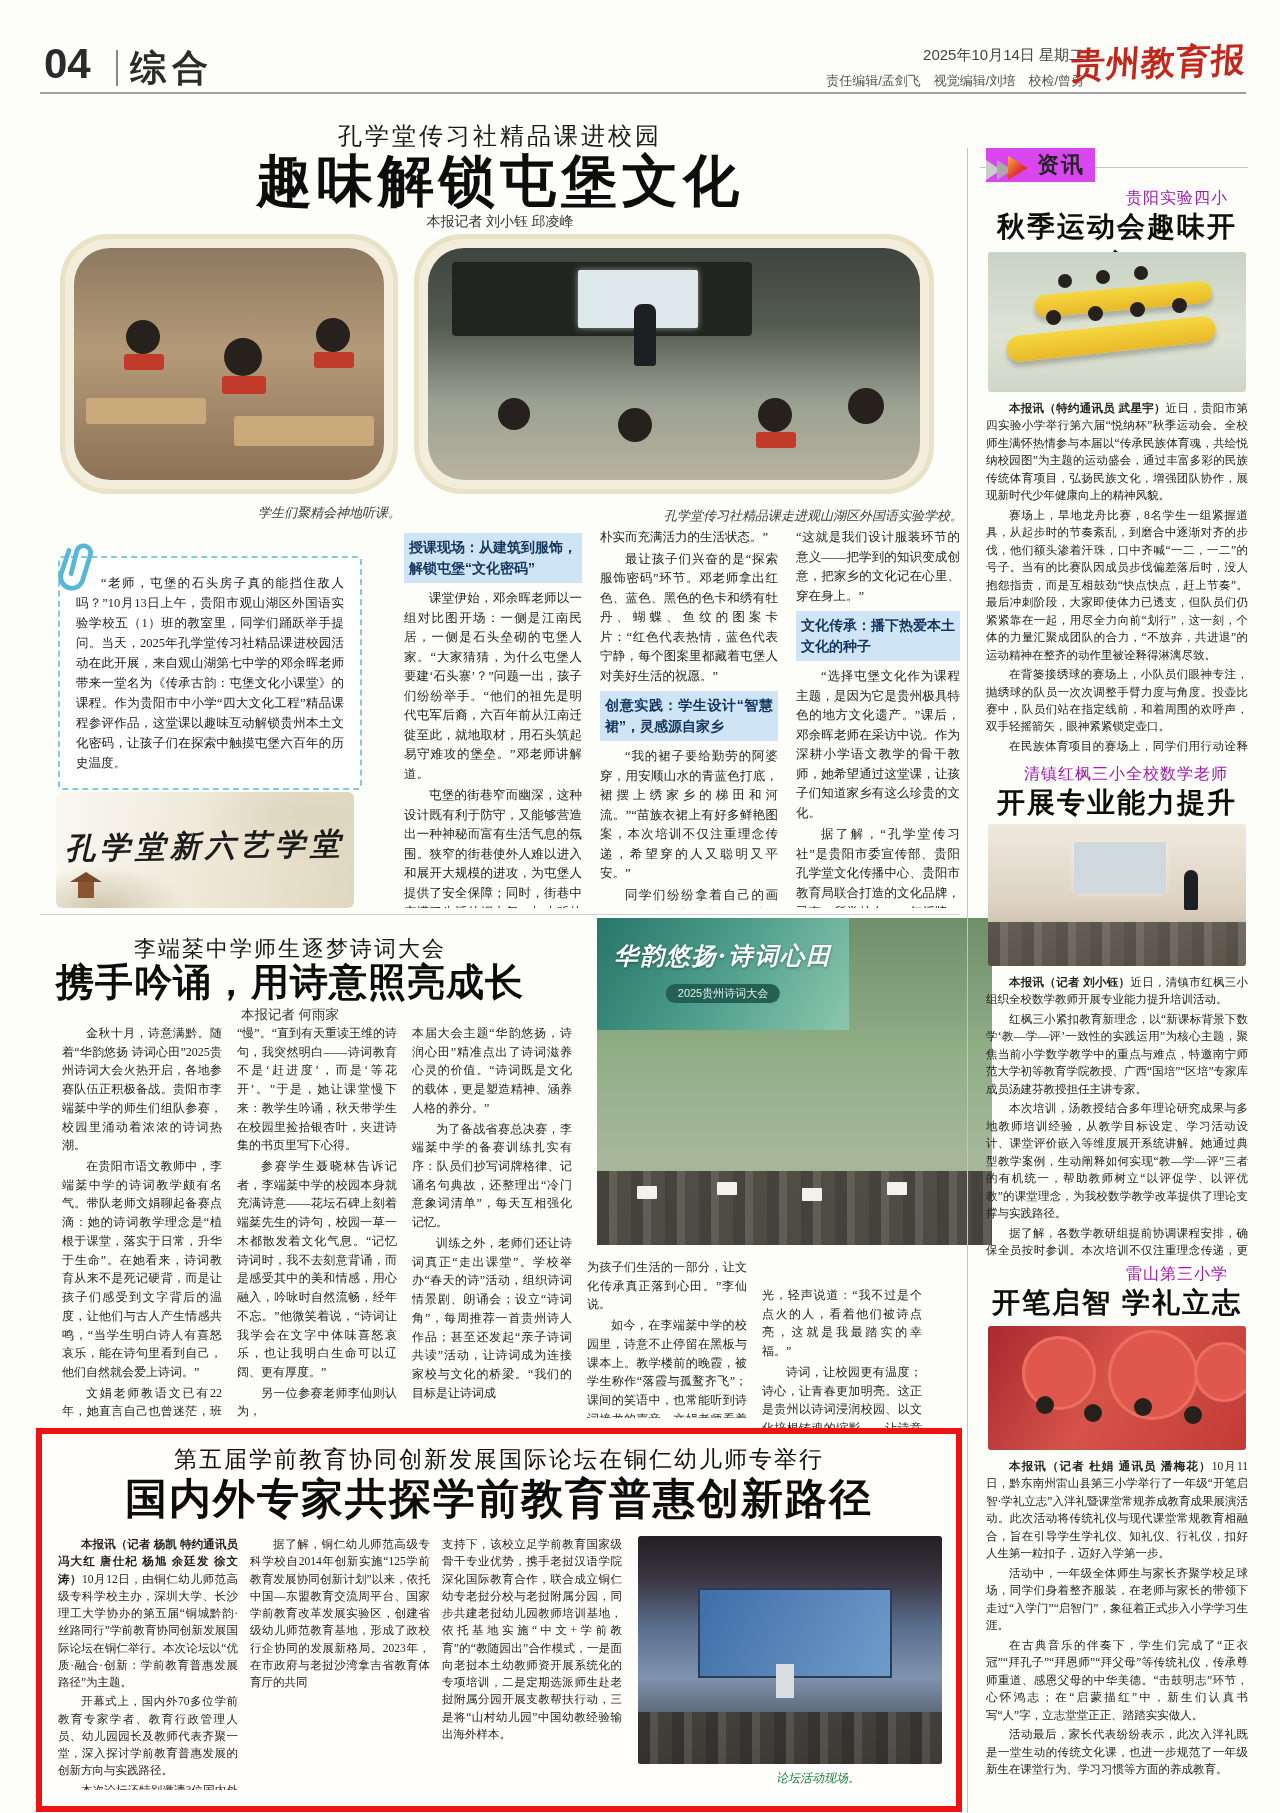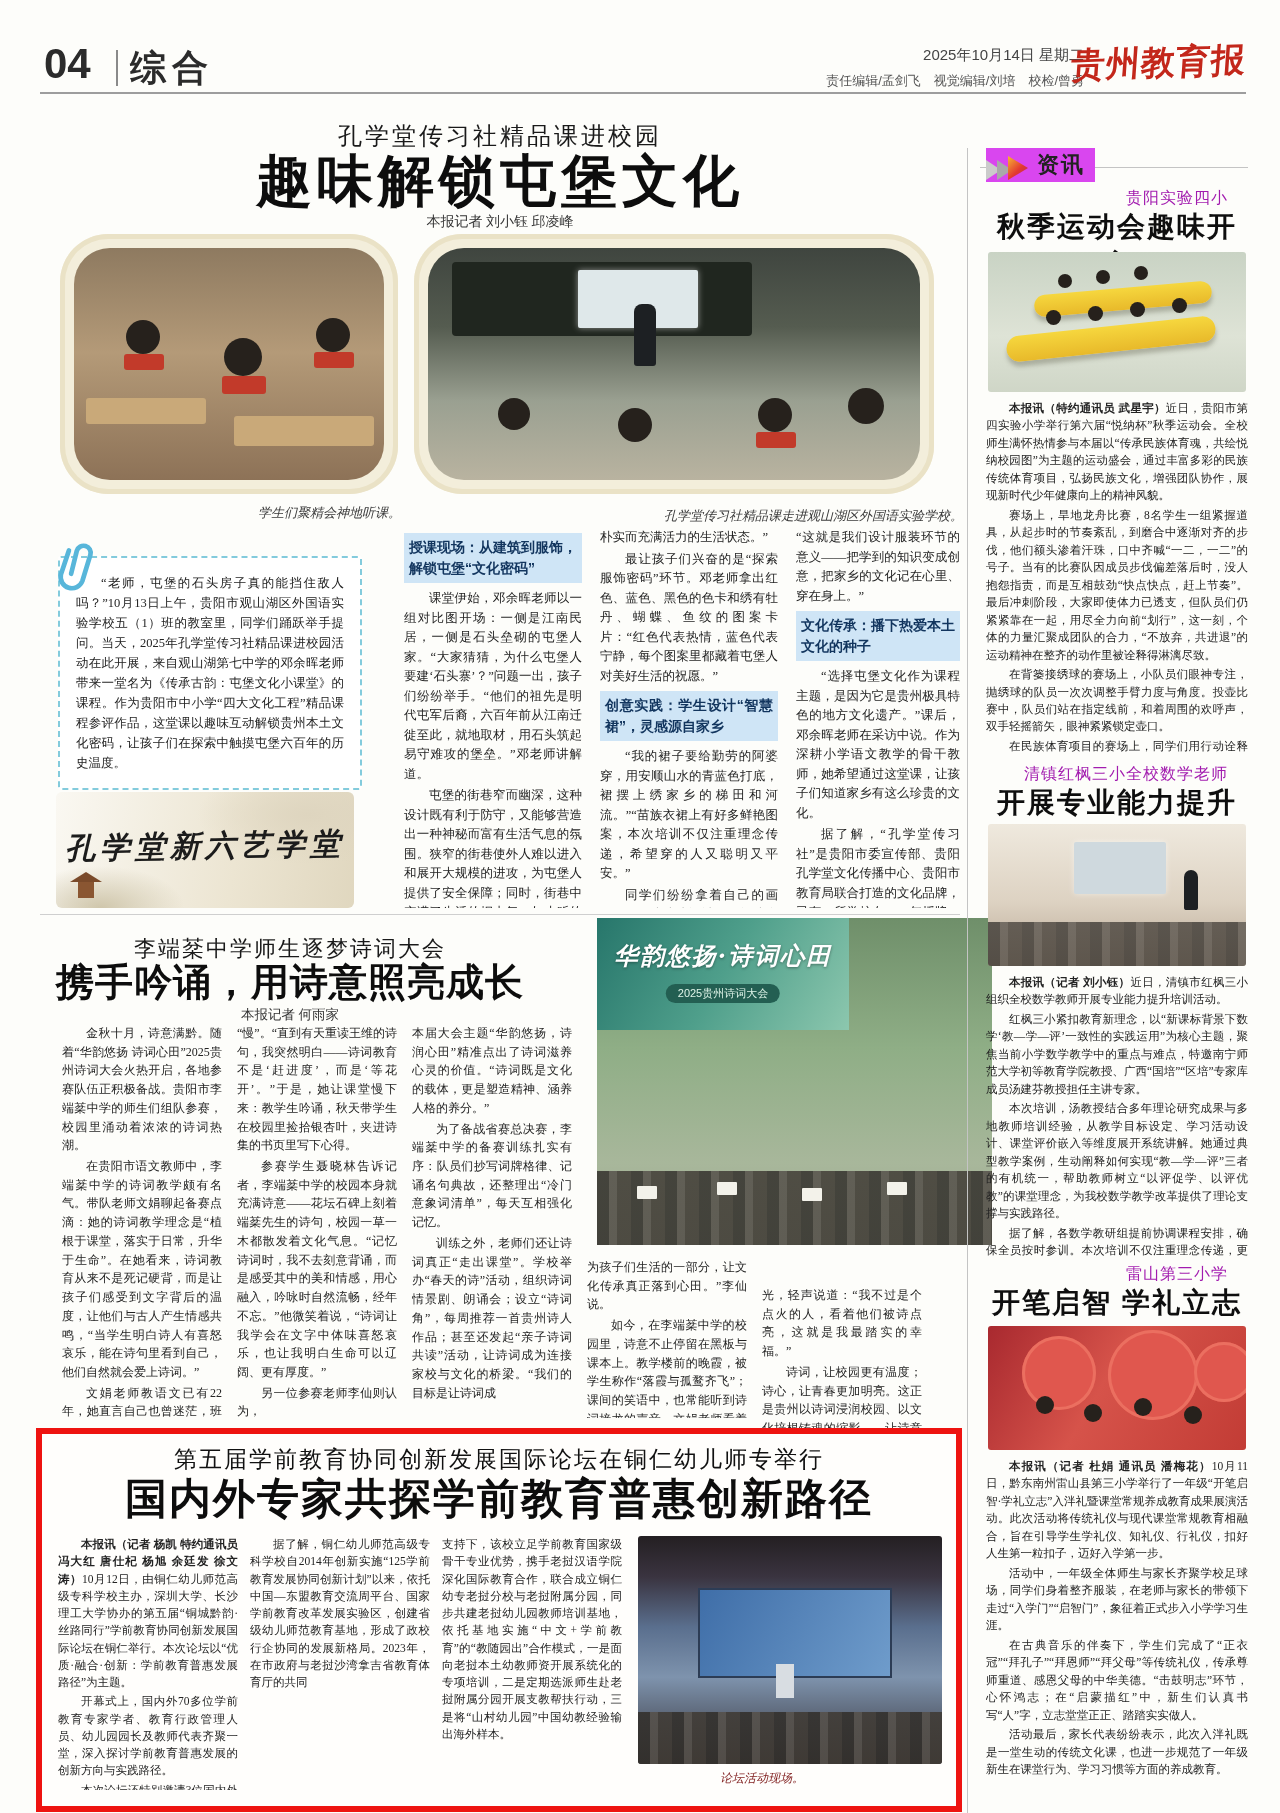--- a/index.html
+++ b/index.html
@@ -92,21 +92,21 @@
   .a3-kicker{left:0;width:100%;top:10px;font:23px "Liberation Sans",sans-serif;color:#111;letter-spacing:2px;}
   .a3-headline{left:0;width:100%;top:37px;font:bold 42px "Liberation Sans",sans-serif;color:#0d0d0d;letter-spacing:2px;}
   .a3col{top:102px;height:254px;font:11.5px/1.5 "Liberation Serif",serif;}
   #a3c1{left:16px;width:180px;}
   #a3c2{left:208px;width:180px;}
   #a3c3{left:400px;width:180px;}
   #a3-photo{left:596px;top:102px;width:304px;height:228px;border-radius:3px;overflow:hidden;
             background:linear-gradient(180deg,#241f22 0%,#3a3440 18%,#5a6f8e 40%,#7e93ad 62%,#333036 100%);}
   .stage-screen{position:absolute;left:60px;top:52px;width:190px;height:86px;background:linear-gradient(120deg,#3f6ea8,#6f9ccb);border:2px solid #2c3c55;}
   .podium{position:absolute;left:138px;top:128px;width:18px;height:34px;background:#d8dde2;}
-  .a3-caption{left:568px;top:336px;width:304px;font:italic 12px "DejaVu Serif",serif;color:#7f1d1d;}
+  .a3-caption{left:624px;top:336px;width:304px;font:italic 12px "DejaVu Serif",serif;color:#15803d;}
 
   
   #sb-divider{left:967px;top:148px;width:1px;height:1665px;background:#c4c4c4;}
   #sb-rule{left:980px;top:167px;width:268px;height:1px;background:#c4c4c4;}
   #sb-label-wrap{left:986px;top:148px;display:flex;align-items:flex-end;background:#d946ef;padding:2px 10px 2px 0;}
   .chev{display:inline-block;width:15px;height:20px;clip-path:polygon(0 0,100% 50%,0 100%);margin-right:-4px;}
   .chev1{background:#cbcbcb;}
   .chev2{background:#a9a9a9;}
   .chev3{width:20px;height:24px;background:linear-gradient(135deg,#f7b733,#e33a30 55%,#b5245c);margin-right:0;}
   #sb-label{font:bold 22px "Liberation Sans",sans-serif;color:#222;margin-left:9px;letter-spacing:2px;}

